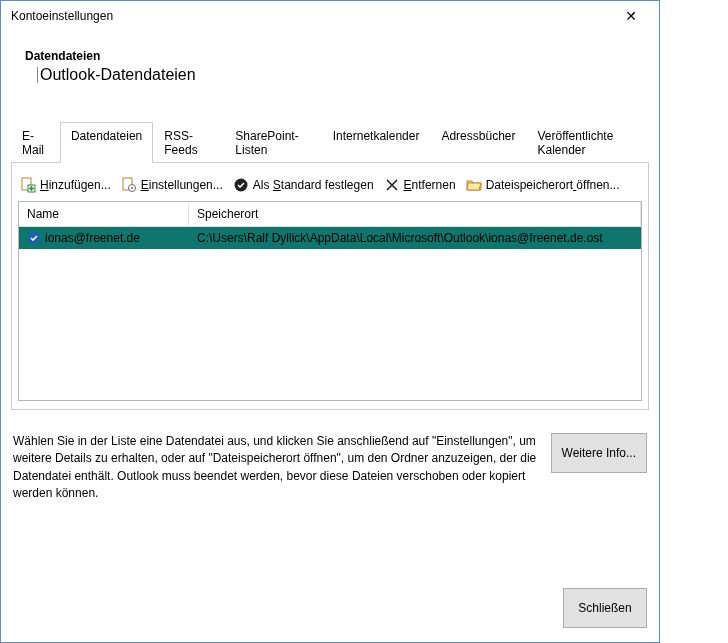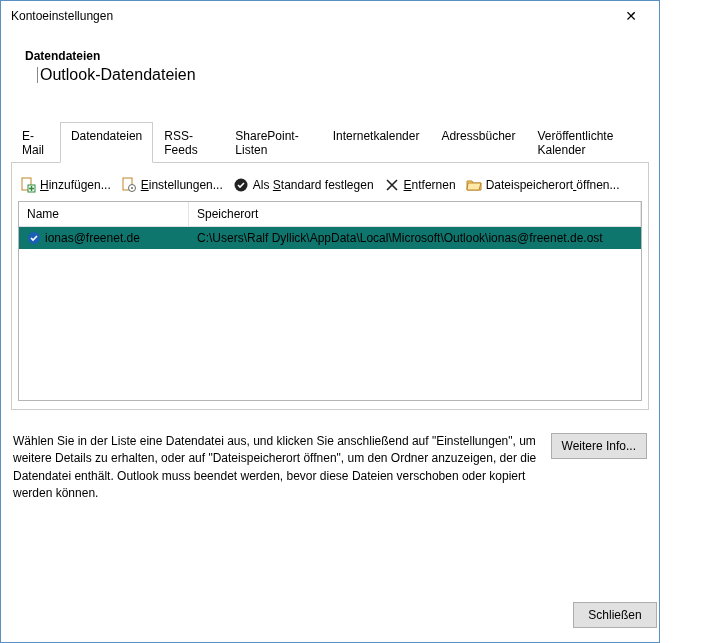--- a/index.html
+++ b/index.html
@@ -22,22 +22,22 @@
 .icon { width: 16px; height: 16px; display: inline-block; flex-shrink:0; }
 .listview { border: 1px solid #b5b5b5; background: #fff; height: 200px; overflow: auto; }
 .lv-header { display: flex; background: #fff; border-bottom: 1px solid #e0e0e0; }
 .lv-header .col { padding: 5px 8px; border-right: 1px solid #e5e5e5; font-size:12px; }
 .lv-row { display: flex; align-items: center; background: #0f766e; }
 .lv-row .cell { padding: 4px 8px; font-size:12px; white-space: nowrap; overflow: hidden; text-overflow: ellipsis; display:flex; align-items:center; gap:4px; }
 .col-name { width: 170px; }
 .col-loc { flex: 1; }
 .info-row { display: flex; align-items: flex-start; gap: 0; margin: 23px 12px 0 12px; }
 .info-text { flex: 1; font-size: 12px; line-height: 1.45; }
-.btn { border: 1px solid #adadad; background: #e1e1e1; padding: 5px 10px; cursor: pointer; font-size:12px; min-width:84px; text-align:center; }
-.footer { position: absolute; bottom: 14px; right: 2px; }
+.btn { border: 1px solid #adadad; background: #e1e1e1; padding: 12px 10px; cursor: pointer; font-size:12px; min-width:84px; text-align:center; }
+.footer { position: absolute; bottom: 14px; right: 12px; }
 svg { display:block; }
 </style>
 </head>
 <body>
 
 <div class="window">
 
   <div class="titlebar">
     <span class="titlebar-title">Kontoeinstellungen</span>
     <div class="close-btn">

